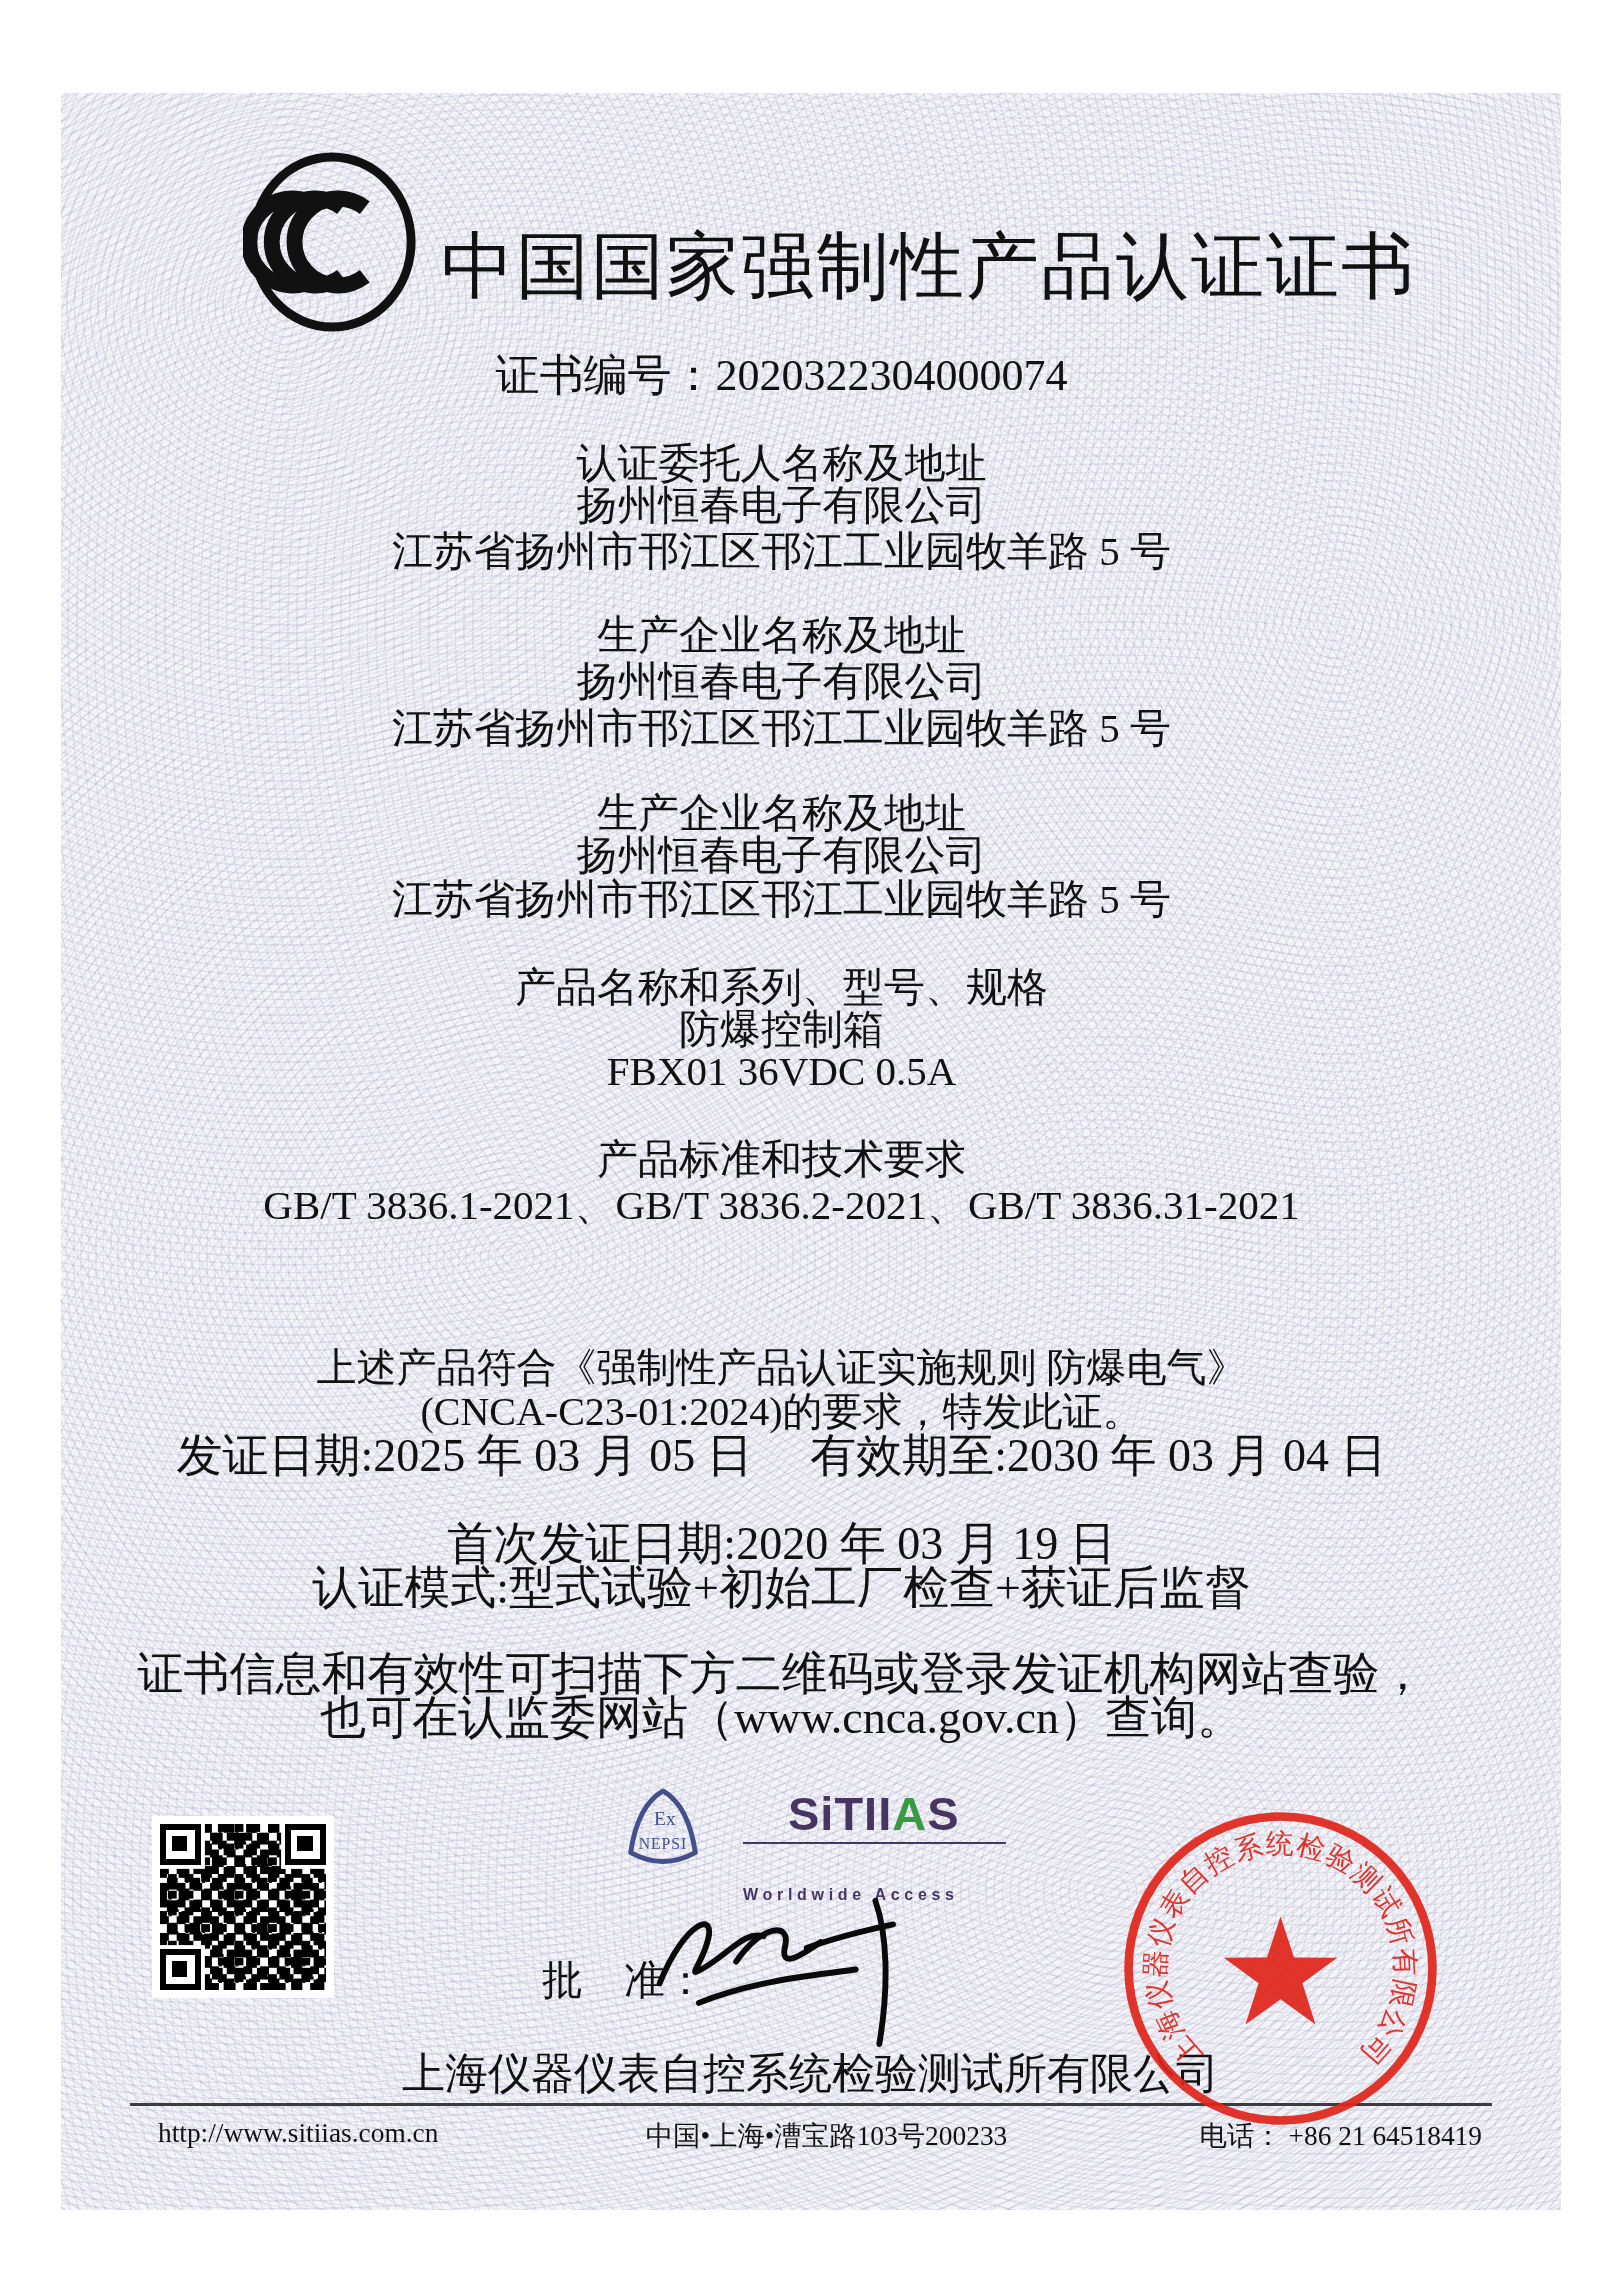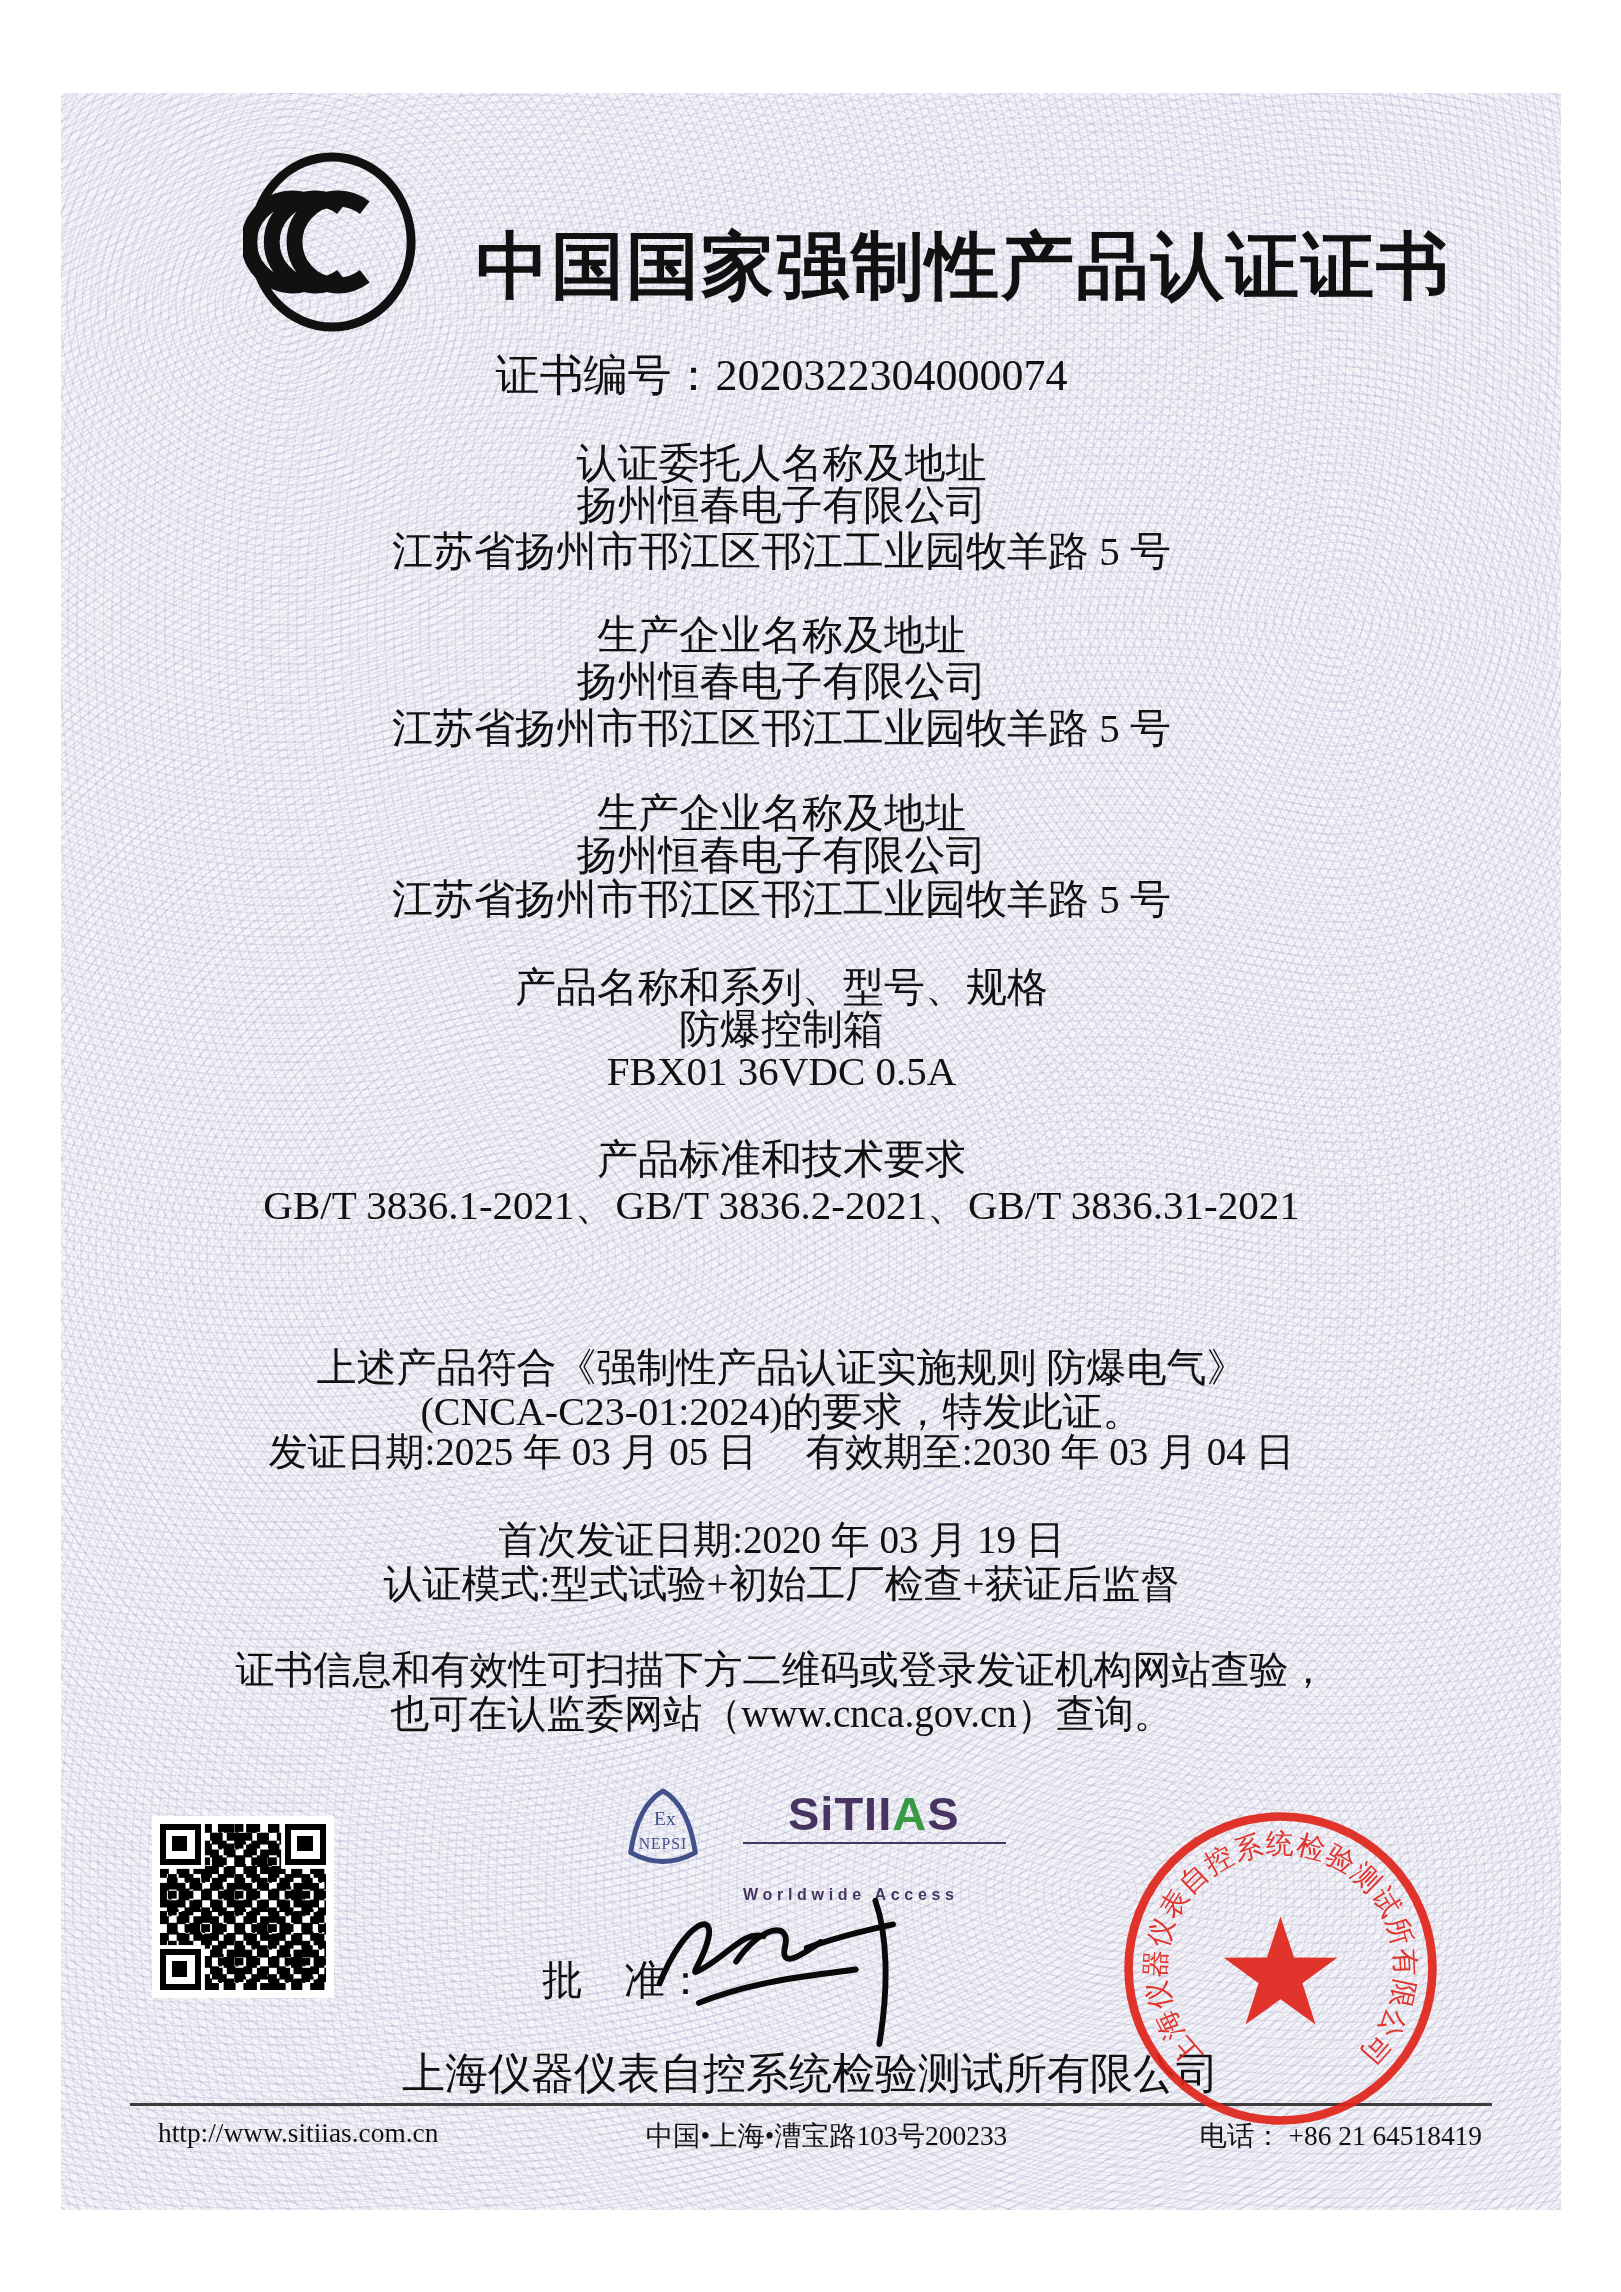--- a/index.html
+++ b/index.html
@@ -21,24 +21,24 @@
     background-image:
       repeating-radial-gradient(circle at 15% 10%, rgba(130,130,175,.16) 0 1.5px, transparent 1.5px 7.8px),
       repeating-radial-gradient(circle at 85% 25%, rgba(130,130,175,.14) 0 1.5px, transparent 1.5px 8.8px),
       repeating-radial-gradient(circle at 30% 55%, rgba(130,130,175,.13) 0 1.5px, transparent 1.5px 7.4px),
       repeating-radial-gradient(circle at 70% 85%, rgba(130,130,175,.13) 0 1.5px, transparent 1.5px 8.3px);
   }
   .center-line{position:absolute;left:61px;width:1441px;text-align:center;white-space:nowrap;}
   .fs45{font-size:44px;line-height:1.15;}
   .fs42{font-size:41px;line-height:1.15;}
   .fs41{font-size:40px;line-height:1.15;}
-  .fs40{font-size:39px;line-height:1.15;}
+  .fs40{font-size:46px;line-height:1.15;}
   .page-title{
-    position:absolute;left:441px;top:218px;width:1010px;text-align:right;
-    font-size:73px;font-weight:bold;letter-spacing:2px;white-space:nowrap;
+    position:absolute;left:441px;top:218px;width:1010px;text-align:left;
+    font-size:73px;font-weight:normal;letter-spacing:2px;white-space:nowrap;
   }
   .ccc-logo{position:absolute;left:243px;top:147px;width:178px;height:190px;}
   
   .qr{
     position:absolute;left:152px;top:1816px;width:182px;height:182px;background:#fff;
     padding:7.8px;
   }
   .qr-pattern{
     width:100%;height:100%;position:relative;
     background:

